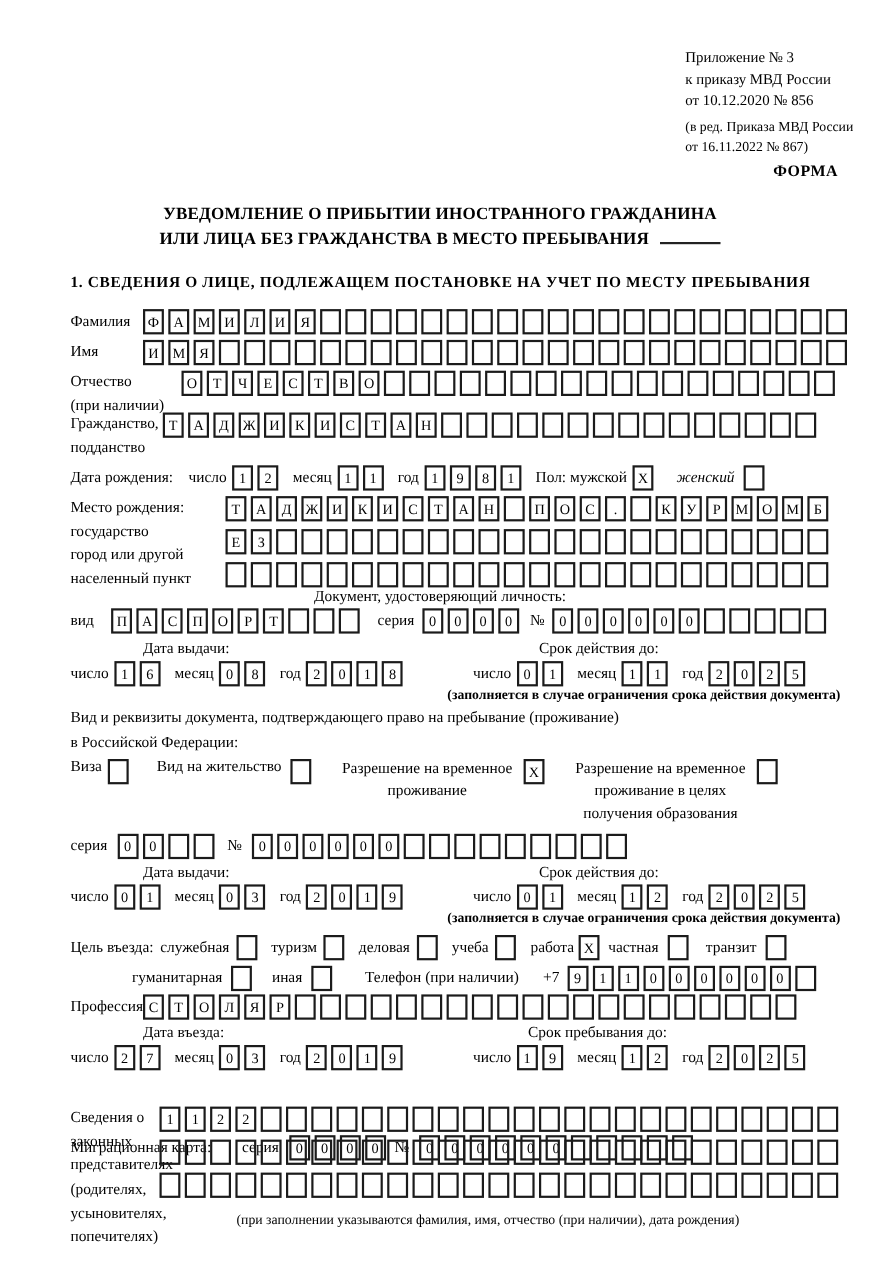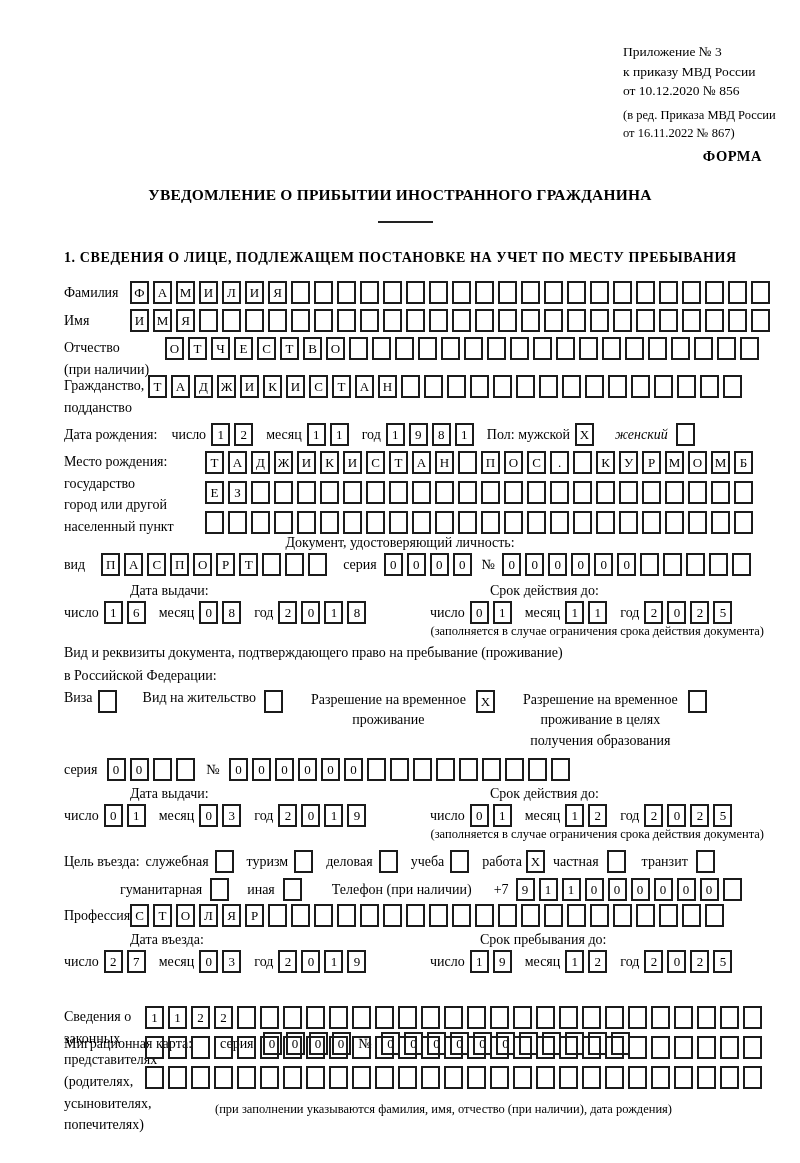--- a/index.html
+++ b/index.html
@@ -15,21 +15,21 @@
   .hdrnote .rev{font-size:12.5px;}
   .hdrnote .gap{margin-top:5px;}
   .forma{position:absolute;top:148px;right:38px;font-weight:bold;font-size:14.5px;letter-spacing:.5px;}
   .title{position:absolute;top:183px;left:0;width:800px;text-align:center;font-weight:bold;
          font-size:15.5px;line-height:1.5;letter-spacing:.2px;}
   .uline{display:inline-block;width:55px;border-bottom:2px solid #222;margin-left:10px;height:14px;}
   .sec1{position:absolute;top:250px;left:64px;font-weight:bold;font-size:14px;letter-spacing:.6px;}
   .lbl{flex:none;}
   .lblcol{flex:none;line-height:1.55;}
   .bold{font-weight:normal;}
-  .note{position:absolute;left:300px;right:36px;text-align:right;font-size:12.5px;}
+  .note{position:absolute;left:300px;right:36px;text-align:right;font-size:12.5px;font-weight:bold;}
   .ctr{text-align:center;line-height:1.45;}
   .stack>*{margin-bottom:7px;}
   .dg .lbl{margin-right:5px;}
   .dg .cells{margin-right:9px;}
 </style>
 </head>
 <body>
 
 <div class="page">
 
@@ -38,21 +38,21 @@
     <div>к приказу МВД России</div>
     <div>от 10.12.2020 № 856</div>
     <div class="rev gap">(в ред. Приказа МВД России</div>
     <div class="rev">от 16.11.2022 № 867)</div>
   </div>
 
   <div class="forma">ФОРМА</div>
 
   <div class="title">
     <div>УВЕДОМЛЕНИЕ О ПРИБЫТИИ ИНОСТРАННОГО ГРАЖДАНИНА</div>
-    <div><span class="uline"></span></div>
+    <div><span>ИЛИ ЛИЦА БЕЗ ГРАЖДАНСТВА В МЕСТО ПРЕБЫВАНИЯ</span><span class="uline"></span></div>
   </div>
 
   <div class="sec1">1. СВЕДЕНИЯ О ЛИЦЕ, ПОДЛЕЖАЩЕМ ПОСТАНОВКЕ НА УЧЕТ ПО МЕСТУ ПРЕБЫВАНИЯ</div>
 
   <div class="frow" style="top:281px;left:64px;">
     <span class="lbl" style="width:66px;">Фамилия</span>
     <span class="cells">
         <span class="cell">Ф</span>
         <span class="cell">А</span>
         <span class="cell">М</span>

